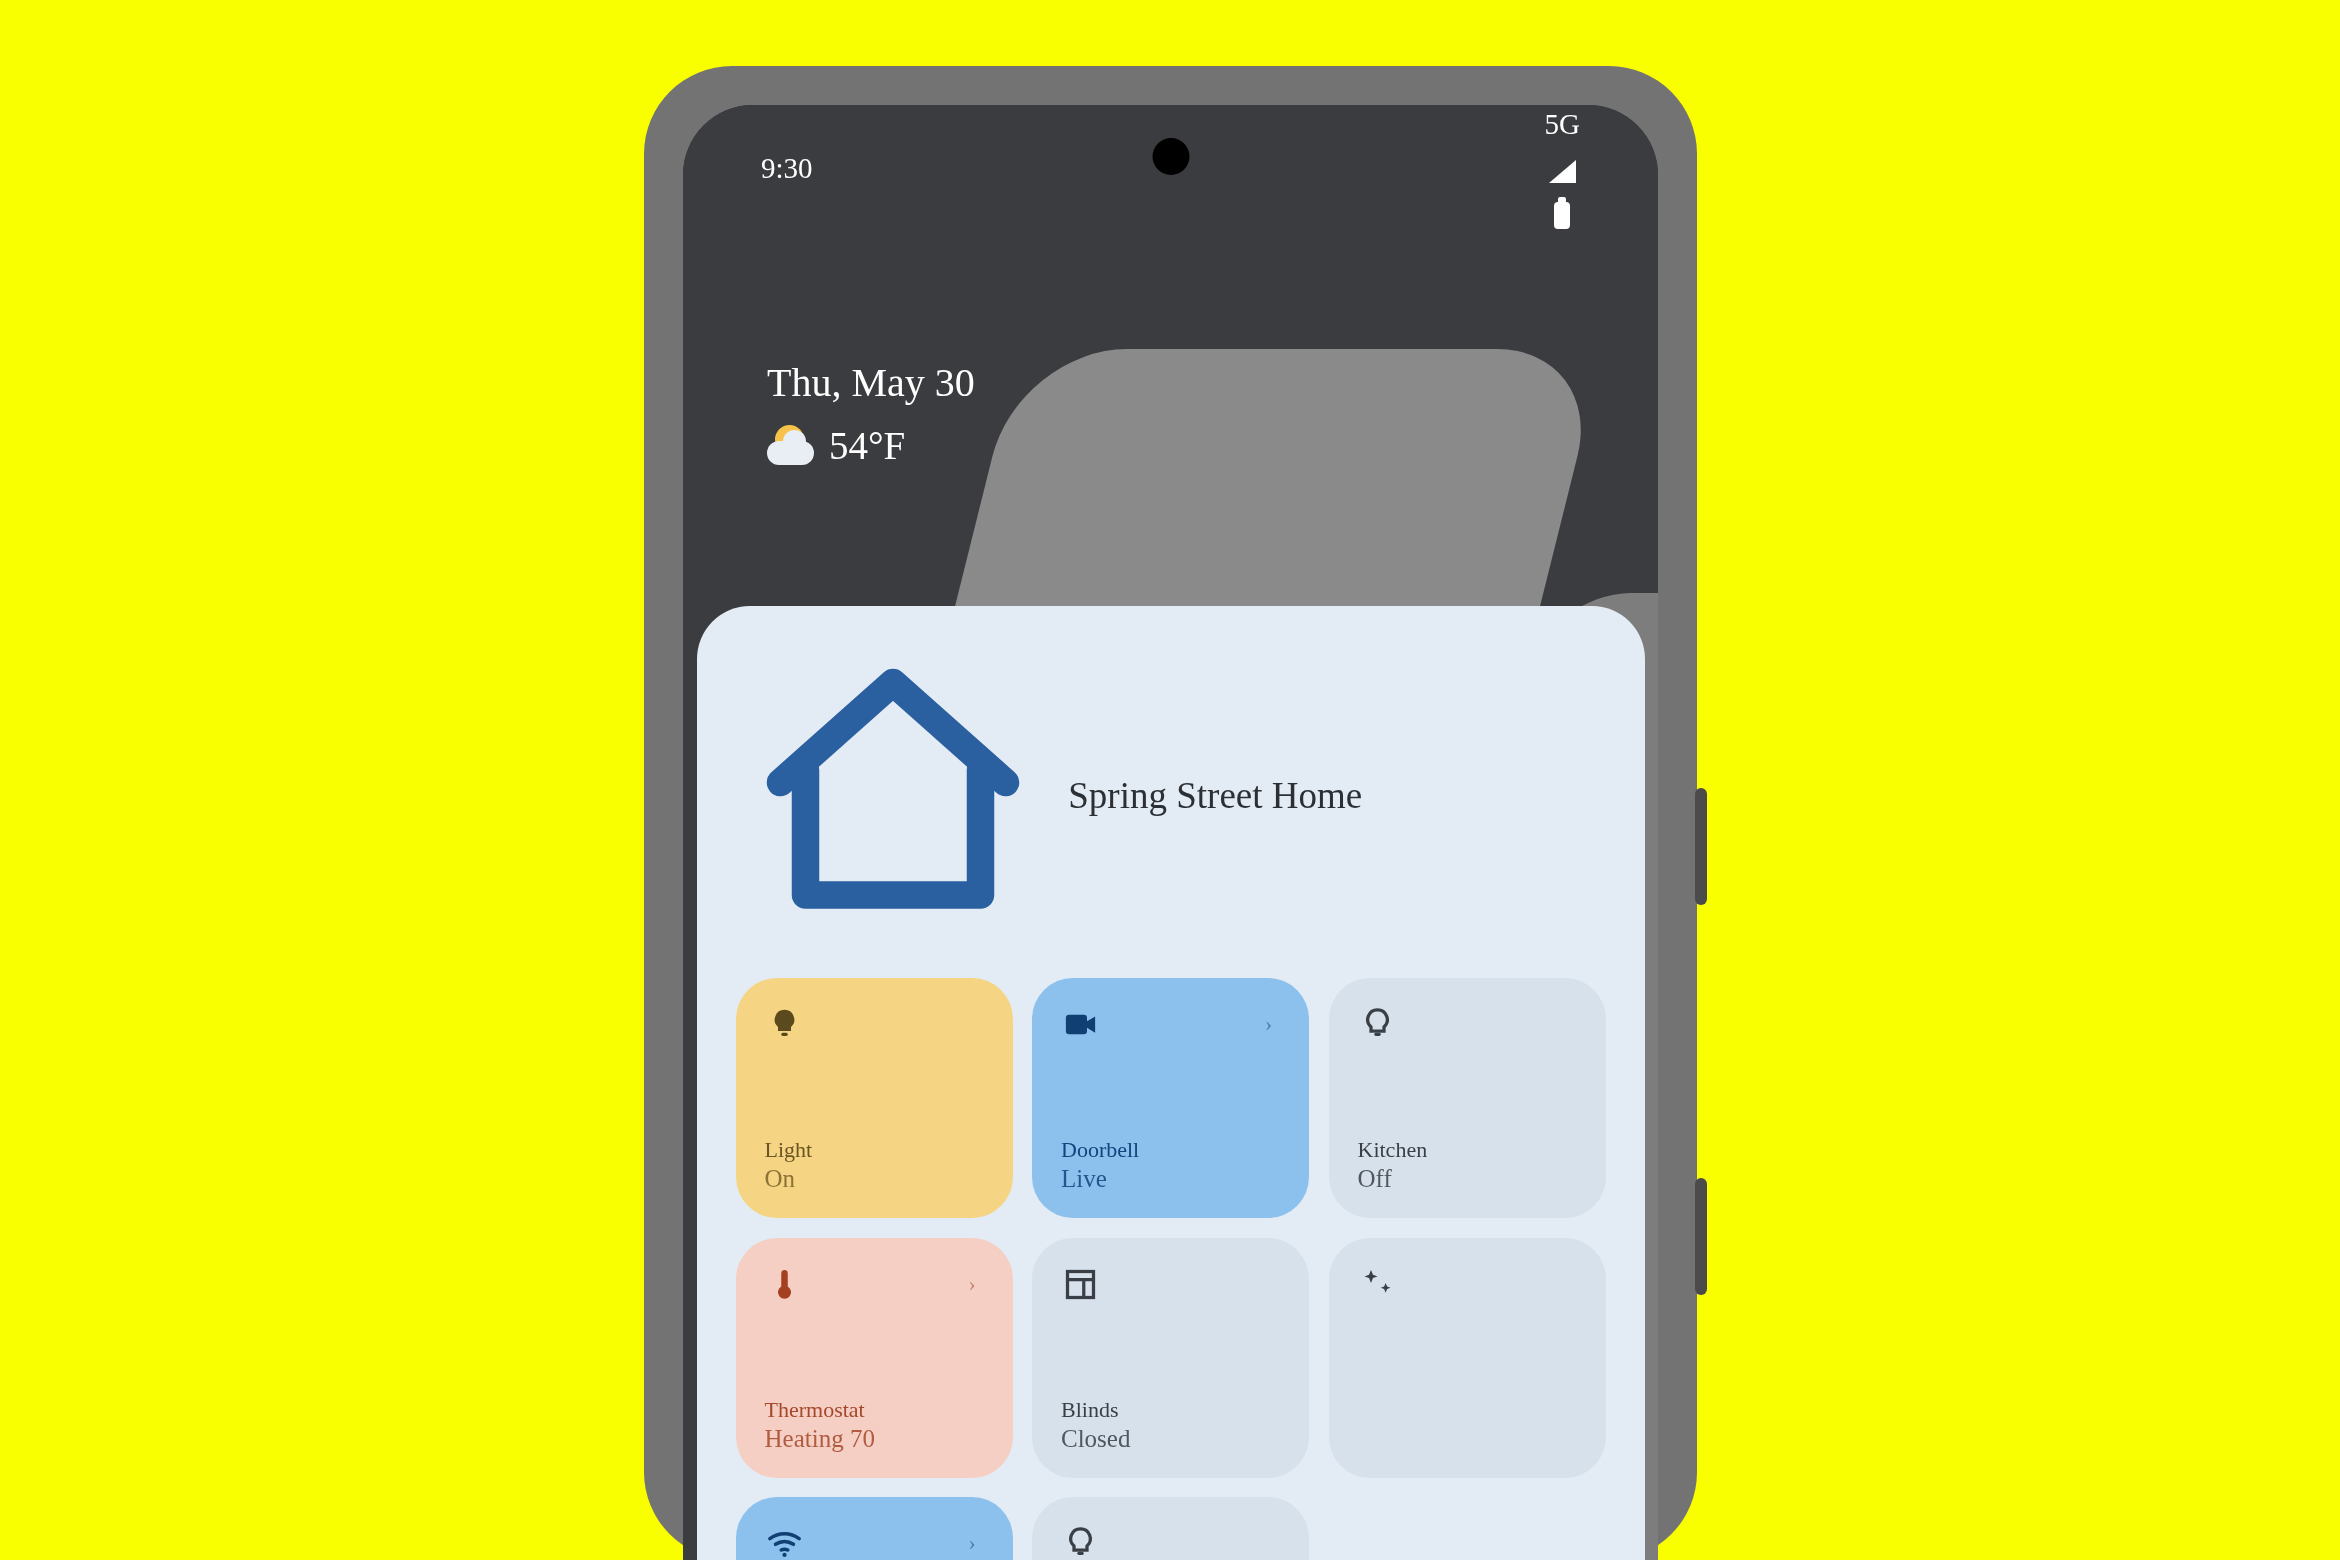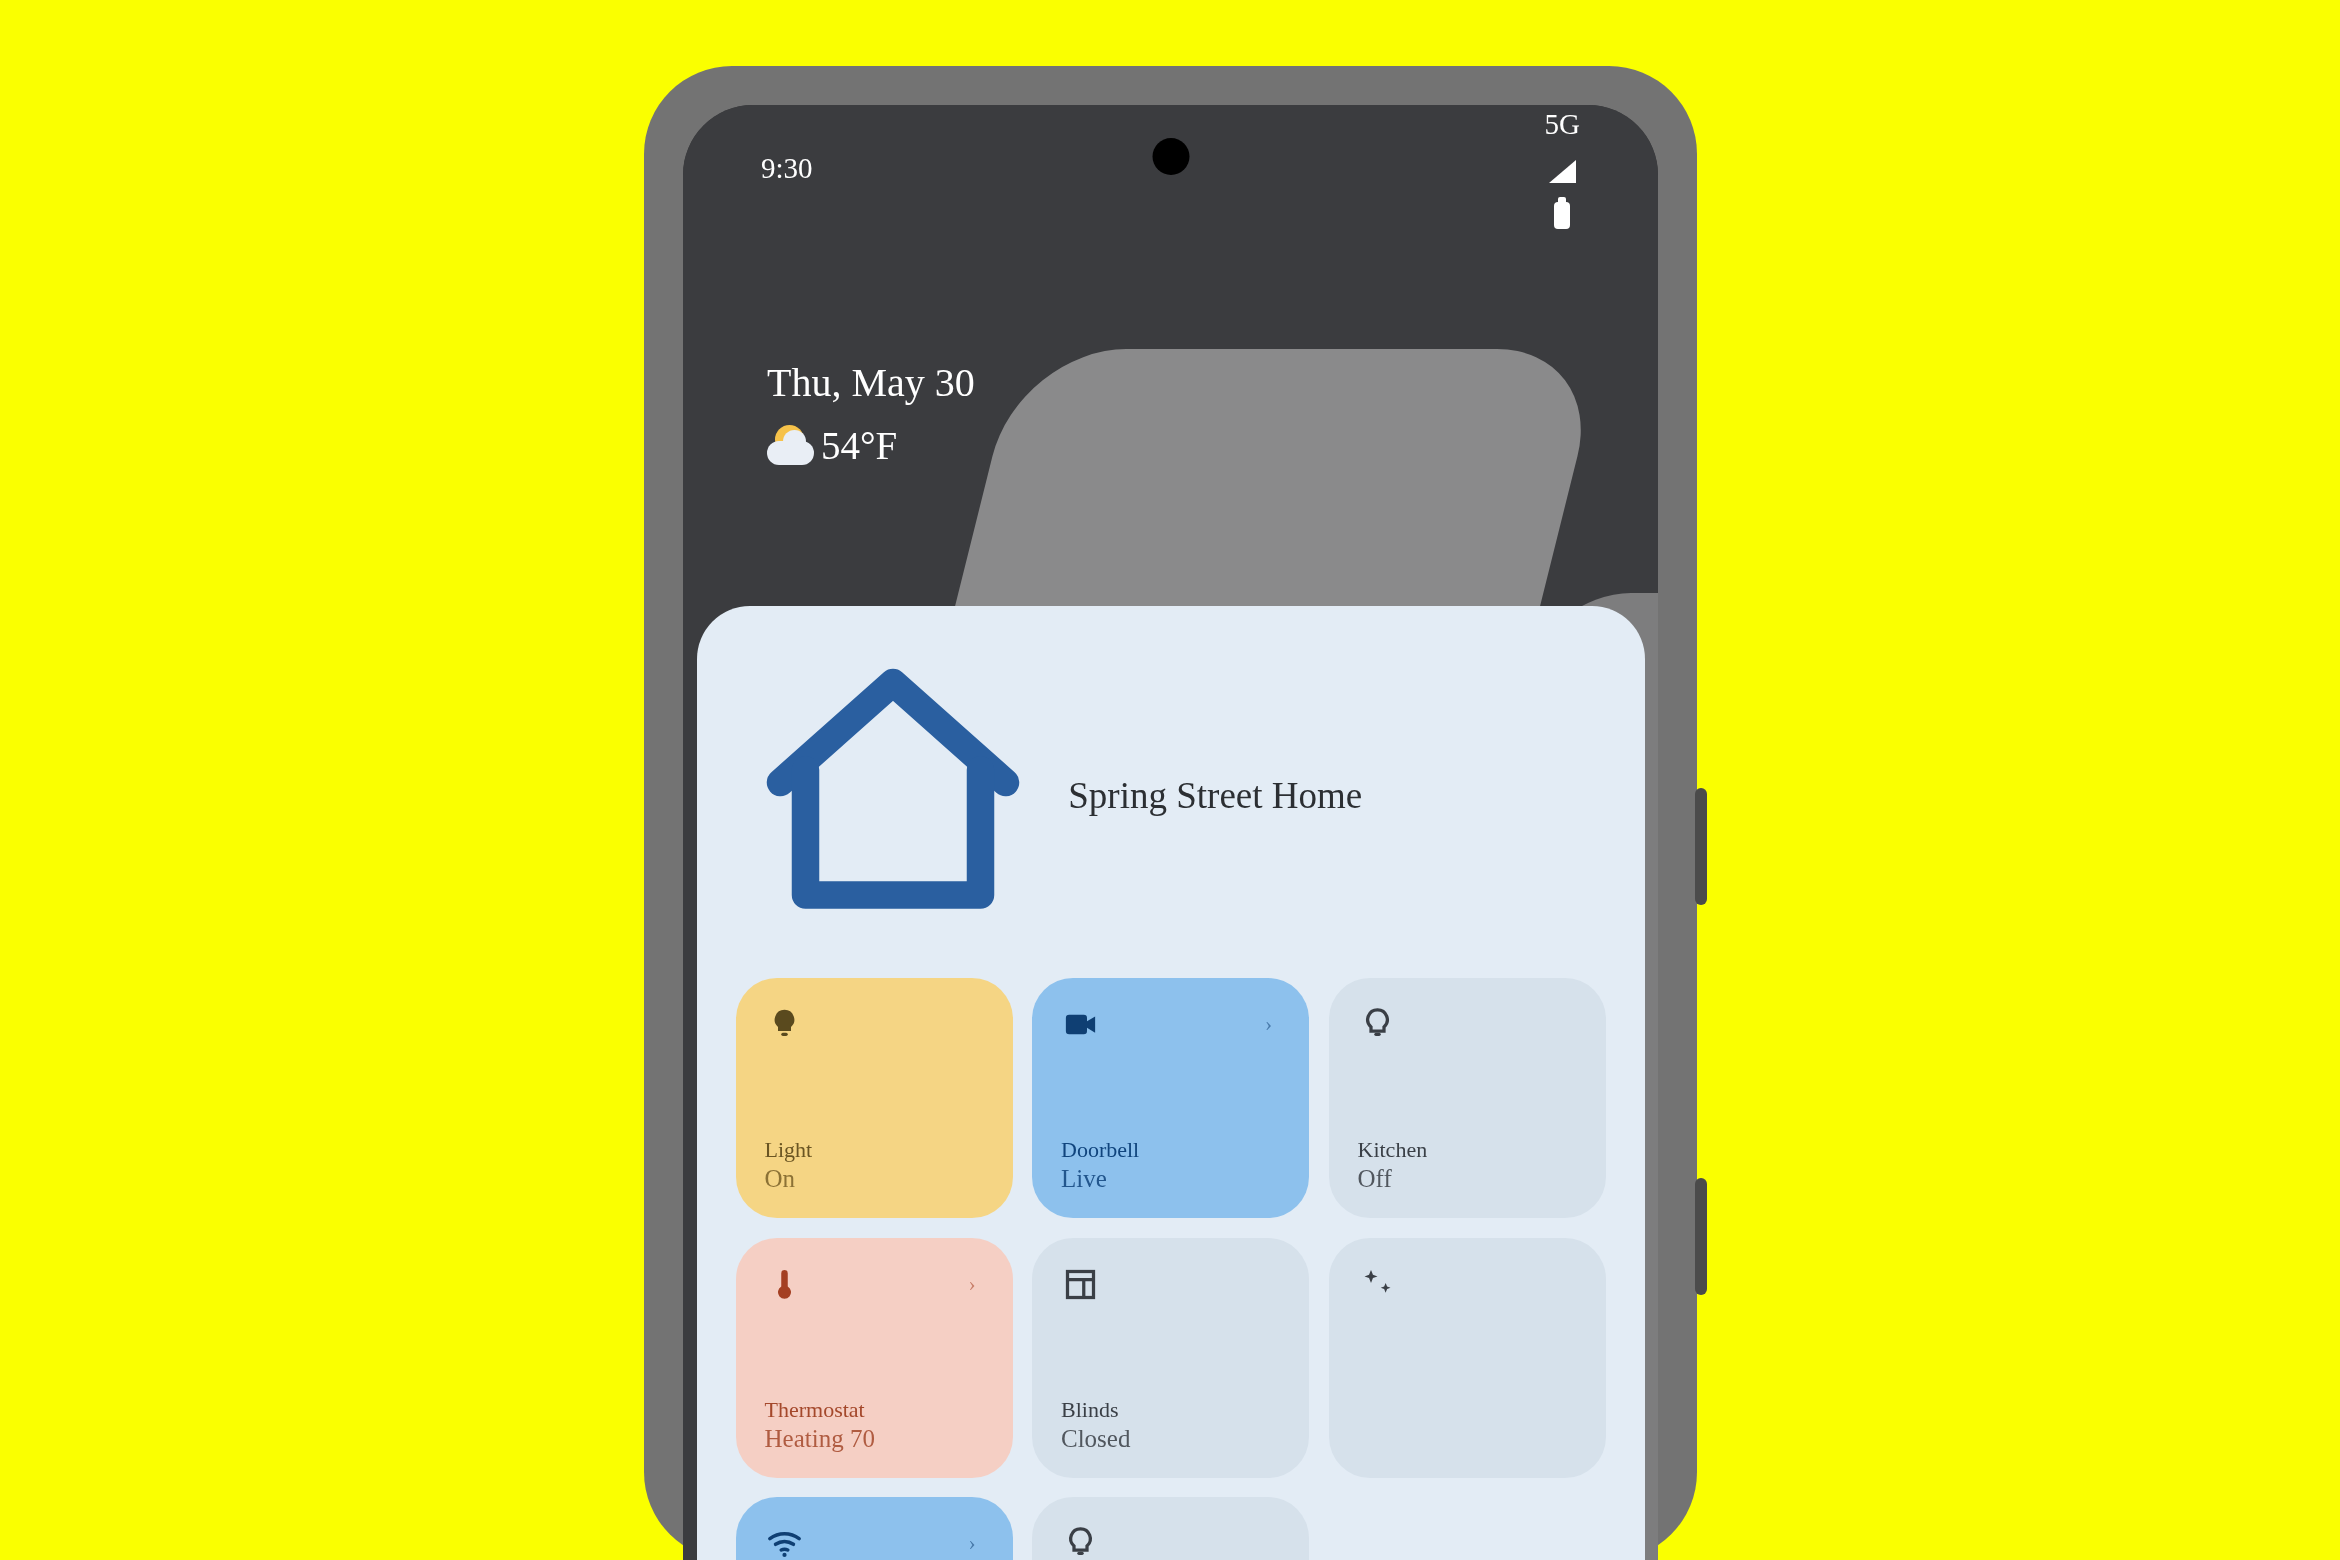--- a/index.html
+++ b/index.html
@@ -136,21 +136,21 @@
     z-index: 20;
   }
   .dateblock .date-text {
     font-size: 40px;
     font-weight: 400;
     margin-bottom: 15.6px;
   }
   .dateblock .weather-row {
     display: flex;
     align-items: center;
-    gap: 7px;
+    gap: 15px;
     font-size: 39px;
   }
 
   
   .weather-icon {
     width: 47px; height: 47px;
     position: relative;
     flex: 0 0 47px;
   }
   .weather-icon .sun {

